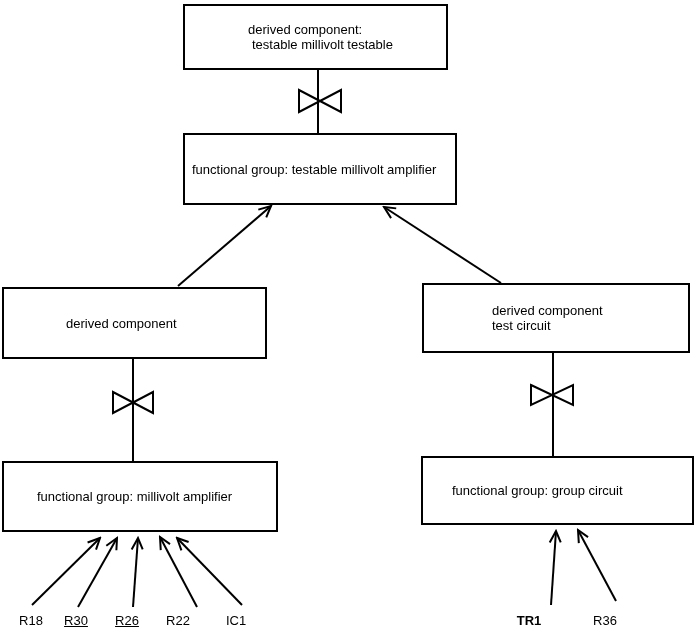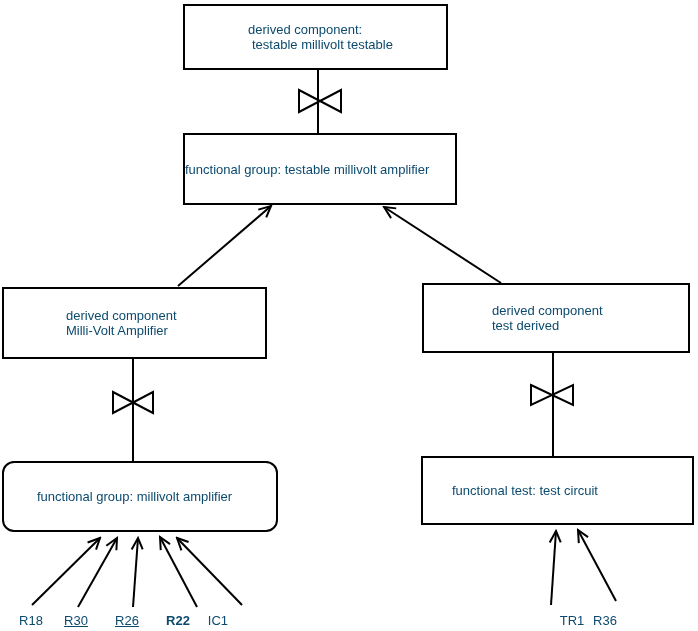--- a/index.html
+++ b/index.html
@@ -3,43 +3,43 @@
 <meta charset="utf-8">
 <style>
   html, body { margin: 0; padding: 0; background: #ffffff; }
   .canvas {
     position: relative;
     width: 698px;
     height: 631px;
     background: #ffffff;
     font-family: "Liberation Sans", sans-serif;
     font-size: 13px;
-    color: #0c4a6e;
+    color: #000000;
     overflow: hidden;
   }
   .connectors {
     position: absolute;
     left: 0; top: 0;
     width: 698px; height: 631px;
   }
   .box {
     position: absolute;
     box-sizing: border-box;
     border: 2px solid #000000;
     background: #ffffff;
     display: flex;
     flex-direction: column;
     justify-content: center;
   }
   .box .txt { line-height: 15px; white-space: nowrap; }
   .box1 { left: 183px; top: 4px;   width: 265px; height: 66px; padding-left: 63px; }
-  .box2 { left: 183px; top: 133px; width: 274px; height: 72px; }
+  .box2 { left: 183px; top: 133px; width: 274px; height: 72px; padding-left: 7px; }
   .box3 { left: 2px;   top: 287px; width: 265px; height: 72px; padding-left: 62px; }
   .box4 { left: 422px; top: 283px; width: 268px; height: 70px; padding-left: 68px; }
-  .box5 { left: 2px;   top: 461px; width: 276px; height: 71px; padding-left: 33px; border-radius: 12px; }
+  .box5 { left: 2px;   top: 461px; width: 276px; height: 71px; padding-left: 33px; }
   .box6 { left: 421px; top: 456px; width: 273px; height: 69px; padding-left: 29px; }
   .indent { padding-left: 4px; }
   .leaf {
     position: absolute;
     top: 614px;
     width: 40px;
     text-align: center;
     line-height: 14px;
     white-space: nowrap;
   }
@@ -88,37 +88,36 @@
     <div class="txt">derived component:</div>
     <div class="txt indent">testable millivolt testable</div>
   </div>
 
   <div class="box box2">
     <div class="txt">functional group: testable millivolt amplifier</div>
   </div>
 
   <div class="box box3">
     <div class="txt">derived component</div>
-    <div class="txt">Milli-Volt Amplifier</div>
   </div>
 
   <div class="box box4">
     <div class="txt">derived component</div>
-    <div class="txt">test derived</div>
+    <div class="txt">test circuit</div>
   </div>
 
   <div class="box box5">
     <div class="txt">functional group: millivolt amplifier</div>
   </div>
 
   <div class="box box6">
-    <div class="txt">functional test: test circuit</div>
+    <div class="txt">functional group: group circuit</div>
   </div>
 
   <div class="leaf" style="left:11px;">R18</div>
   <div class="leaf" style="left:56px;text-decoration:underline;">R30</div>
   <div class="leaf" style="left:107px;text-decoration:underline;">R26</div>
-  <div class="leaf" style="left:158px;font-weight:bold;">R22</div>
-  <div class="leaf" style="left:188px;text-align:right;">IC1</div>
-  <div class="leaf" style="left:552px;">TR1</div>
+  <div class="leaf" style="left:158px;">R22</div>
+  <div class="leaf" style="left:216px;">IC1</div>
+  <div class="leaf" style="left:509px;font-weight:bold;">TR1</div>
   <div class="leaf" style="left:585px;">R36</div>
 
 </div>
 
 </body></html>

